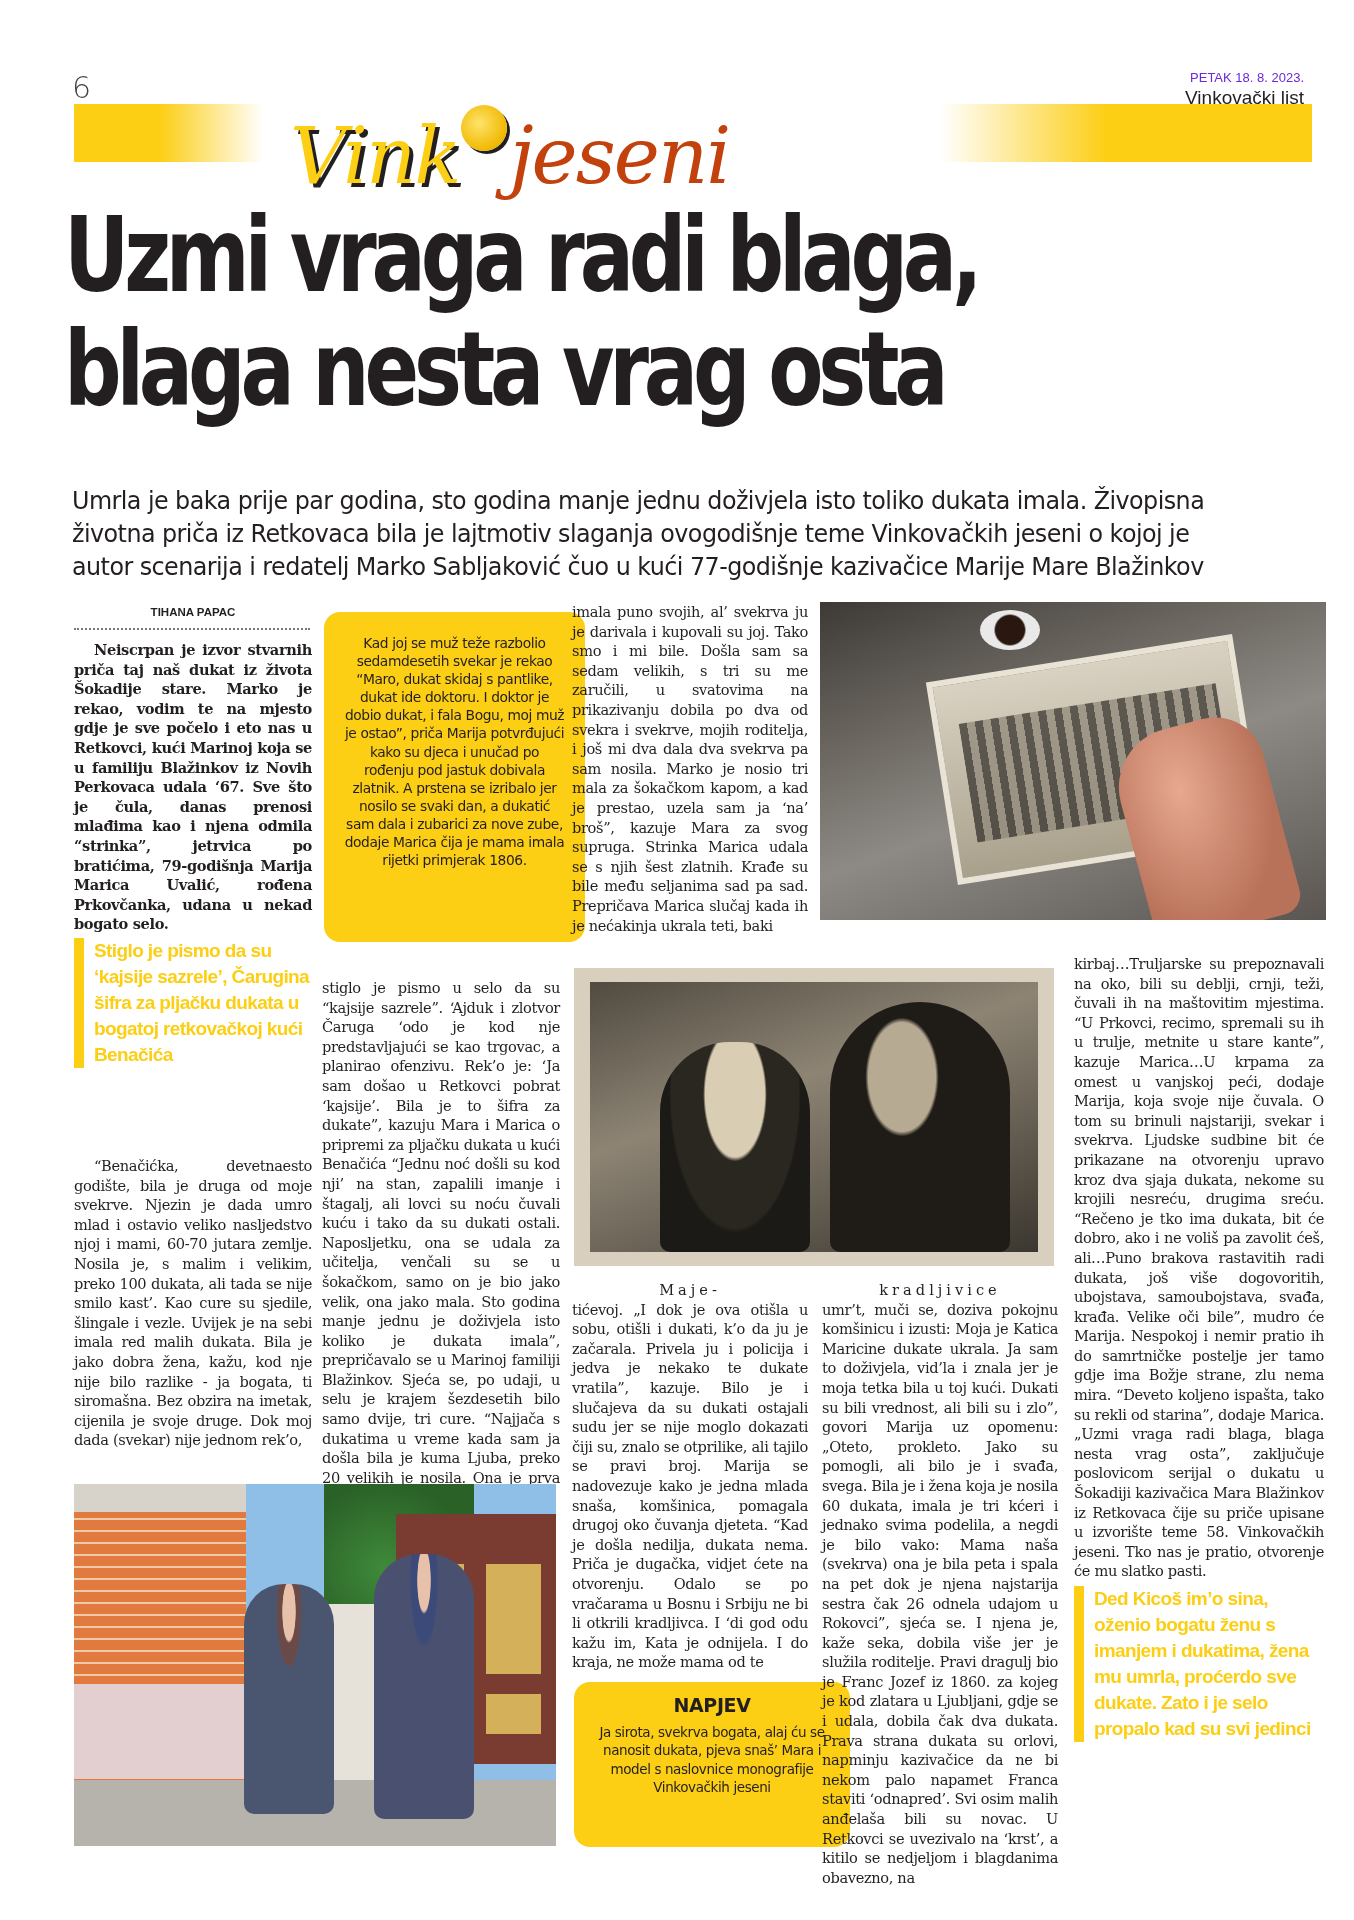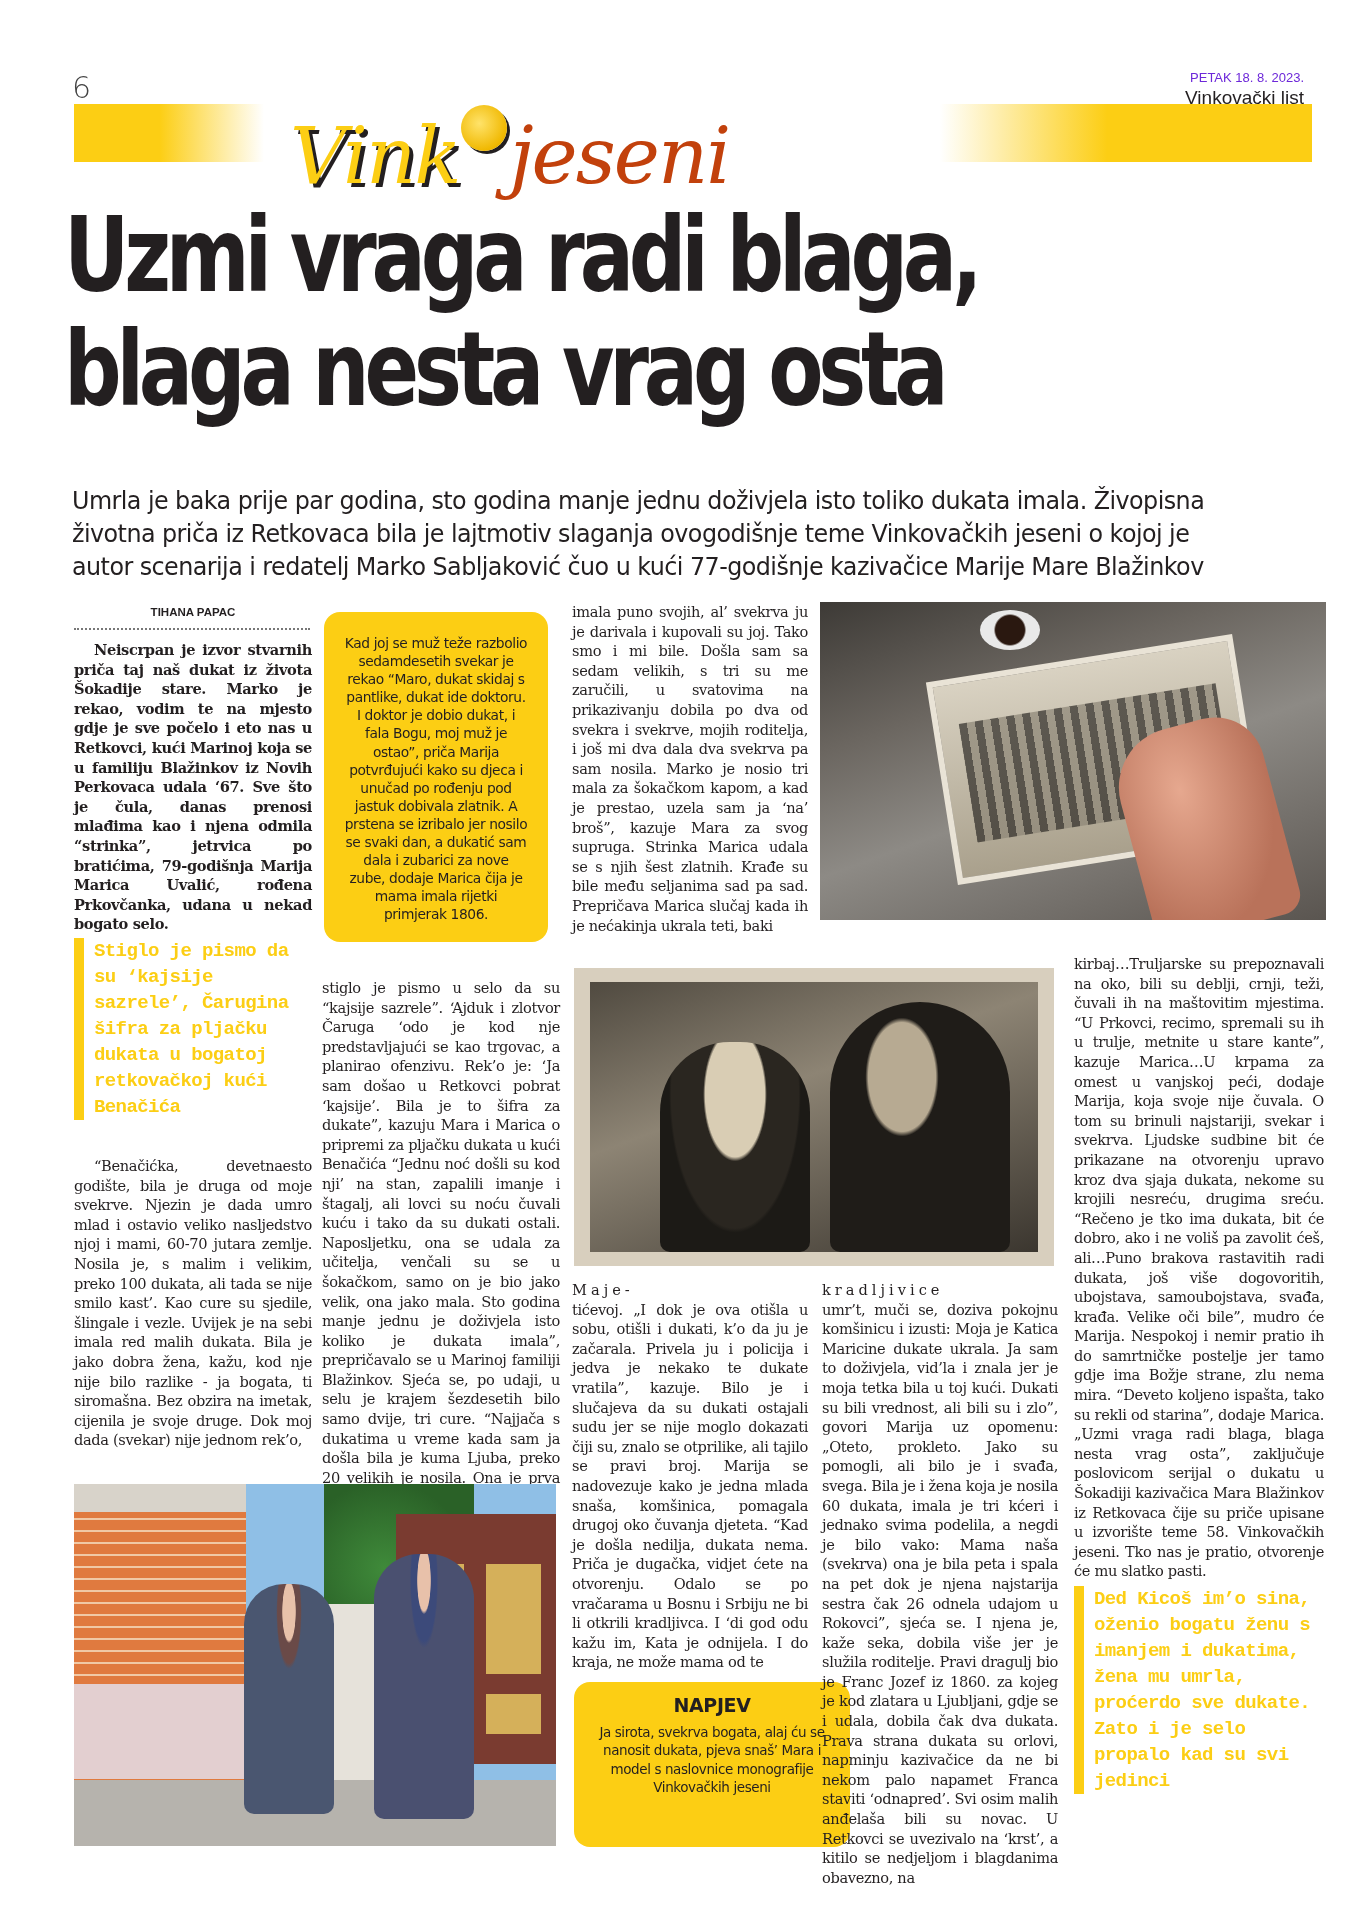--- a/index.html
+++ b/index.html
@@ -29,29 +29,29 @@
   
   .col { position: absolute; font-family: "DejaVu Serif", serif; font-size: 14.6px; line-height: 19.6px; text-align: justify; color: #231f20; letter-spacing: -0.35px; }
   .col p { text-indent: 20px; }
   .col .noindent { text-indent: 0; }
   .col-bold { font-weight: bold; }
 
   .byline { left: 78px; top: 606px; width: 230px; text-align: center; font-family: "Liberation Sans", sans-serif; font-weight: bold; font-size: 11.5px; color: #231f20; }
   .byline-rule { left: 74px; top: 628px; width: 236px; border-top: 2px dotted #777; }
 
   .callout { position: absolute; background: #fcce14; border-radius: 16px; font-family: "DejaVu Sans", sans-serif; text-align: center; color: #231f20; }
-  .callout-1 { left: 324px; top: 612px; width: 224px; height: 330px; padding: 22px 20px; font-size: 13.8px; line-height: 18.1px; letter-spacing: -0.4px; }
+  .callout-1 { left: 324px; top: 612px; width: 261px; height: 330px; padding: 22px 20px; font-size: 13.8px; line-height: 18.1px; letter-spacing: -0.4px; }
   .callout-2 { left: 574px; top: 1682px; width: 276px; height: 165px; padding: 14px 8px; font-size: 13.5px; line-height: 18.5px; letter-spacing: -0.4px; }
   .callout-2 .ctitle { font-weight: bold; font-size: 19px; margin-bottom: 8px; }
 
-  .pull { position: absolute; font-family: Liberation Mono, monospace; font-weight: bold; color: #fcce14; border-left: 10px solid #fcce14; padding-left: 10px; letter-spacing: -0.6px; }
+  .pull { position: absolute; font-family: Liberation Sans, sans-serif; font-weight: bold; color: #fcce14; border-left: 10px solid #fcce14; padding-left: 10px; letter-spacing: -0.6px; }
   .pull-1 { left: 74px; top: 938px; width: 240px; font-size: 19px; line-height: 26px; }
   .pull-2 { left: 1074px; top: 1586px; width: 250px; font-size: 19px; line-height: 26px; }
 
-  .spaced-end { text-align: left; letter-spacing: 4px; }
+  .spaced-end { text-align: center; letter-spacing: 4px; }
 
   
   .photo { position: absolute; overflow: hidden; }
   .photo-hand { left: 820px; top: 602px; width: 506px; height: 318px; background: linear-gradient(160deg, #3d3a36 0%, #6b6660 30%, #8d8a85 55%, #5a5550 100%); }
   .photo-hand .card { position: absolute; left: 120px; top: 55px; width: 310px; height: 205px; background: linear-gradient(180deg,#d9d2c2,#a9a08c); transform: rotate(-9deg); border: 6px solid #e9e3d6; }
   .photo-hand .card .people { position: absolute; left: 20px; top: 40px; width: 260px; height: 120px; background: repeating-linear-gradient(90deg, #2c2925 0 8px, #8c8576 8px 16px); opacity: .7; }
   .photo-hand .hand { position: absolute; left: 310px; top: 120px; width: 150px; height: 210px; background: radial-gradient(ellipse at 40% 30%, #e6a88f, #b9725a 70%); border-radius: 60px 50px 20px 20px; transform: rotate(-15deg); }
   .photo-hand .cup { position: absolute; left: 160px; top: 8px; width: 60px; height: 40px; border-radius: 50%; background: radial-gradient(circle,#2a1810 40%,#e9e9e9 45%); }
 
   .photo-old { left: 574px; top: 968px; width: 480px; height: 298px; background: #d8cfbe; }

